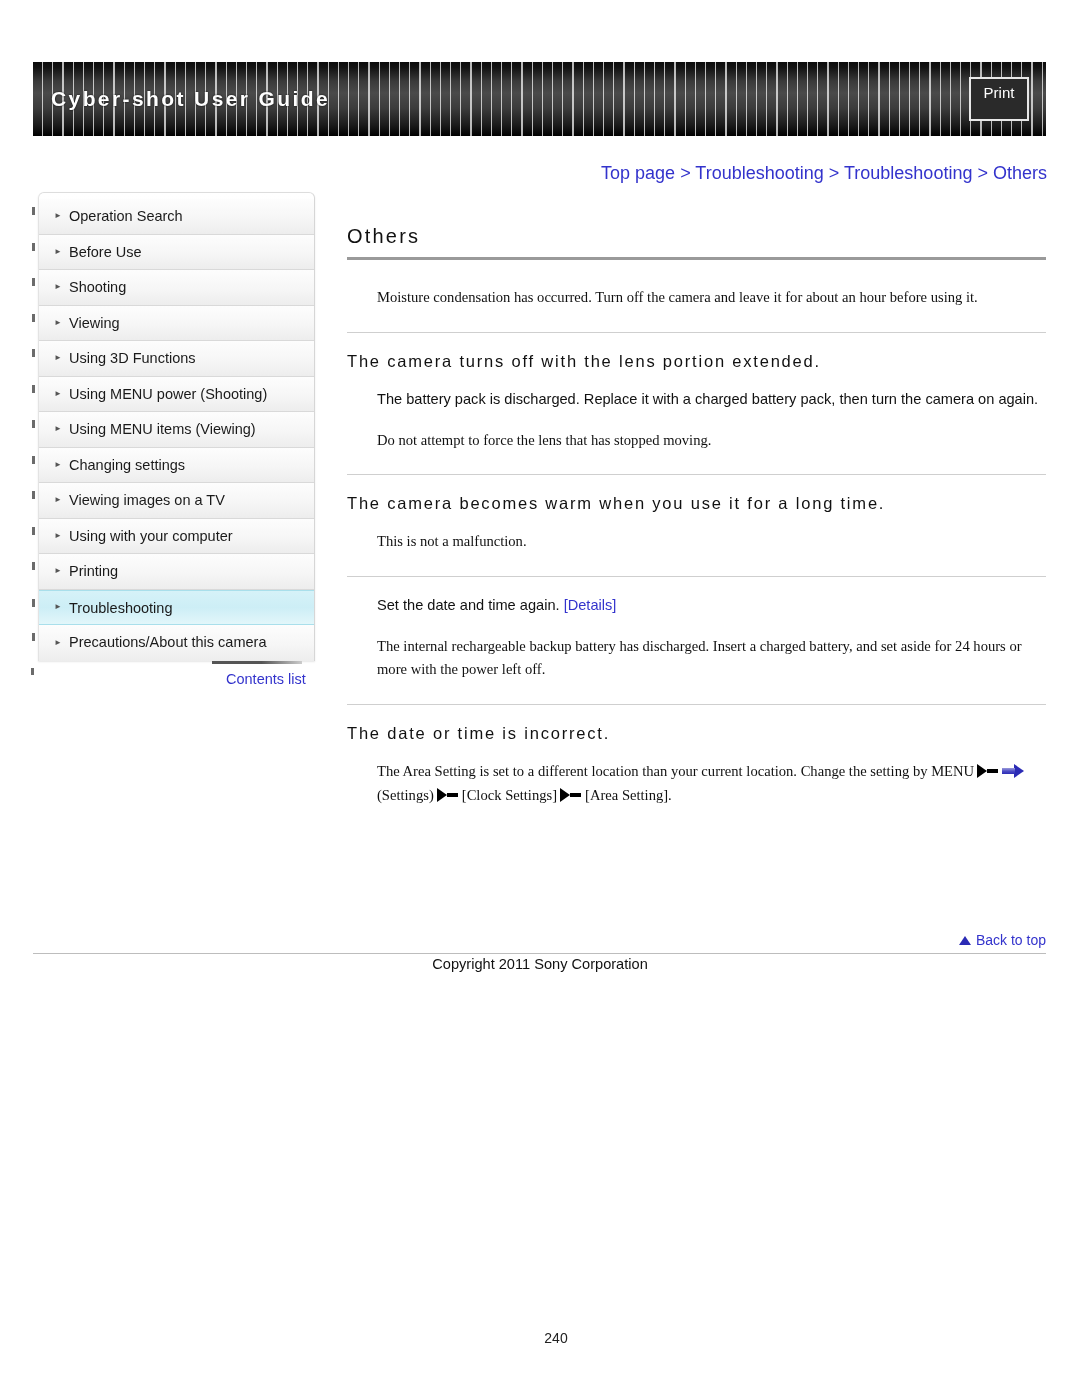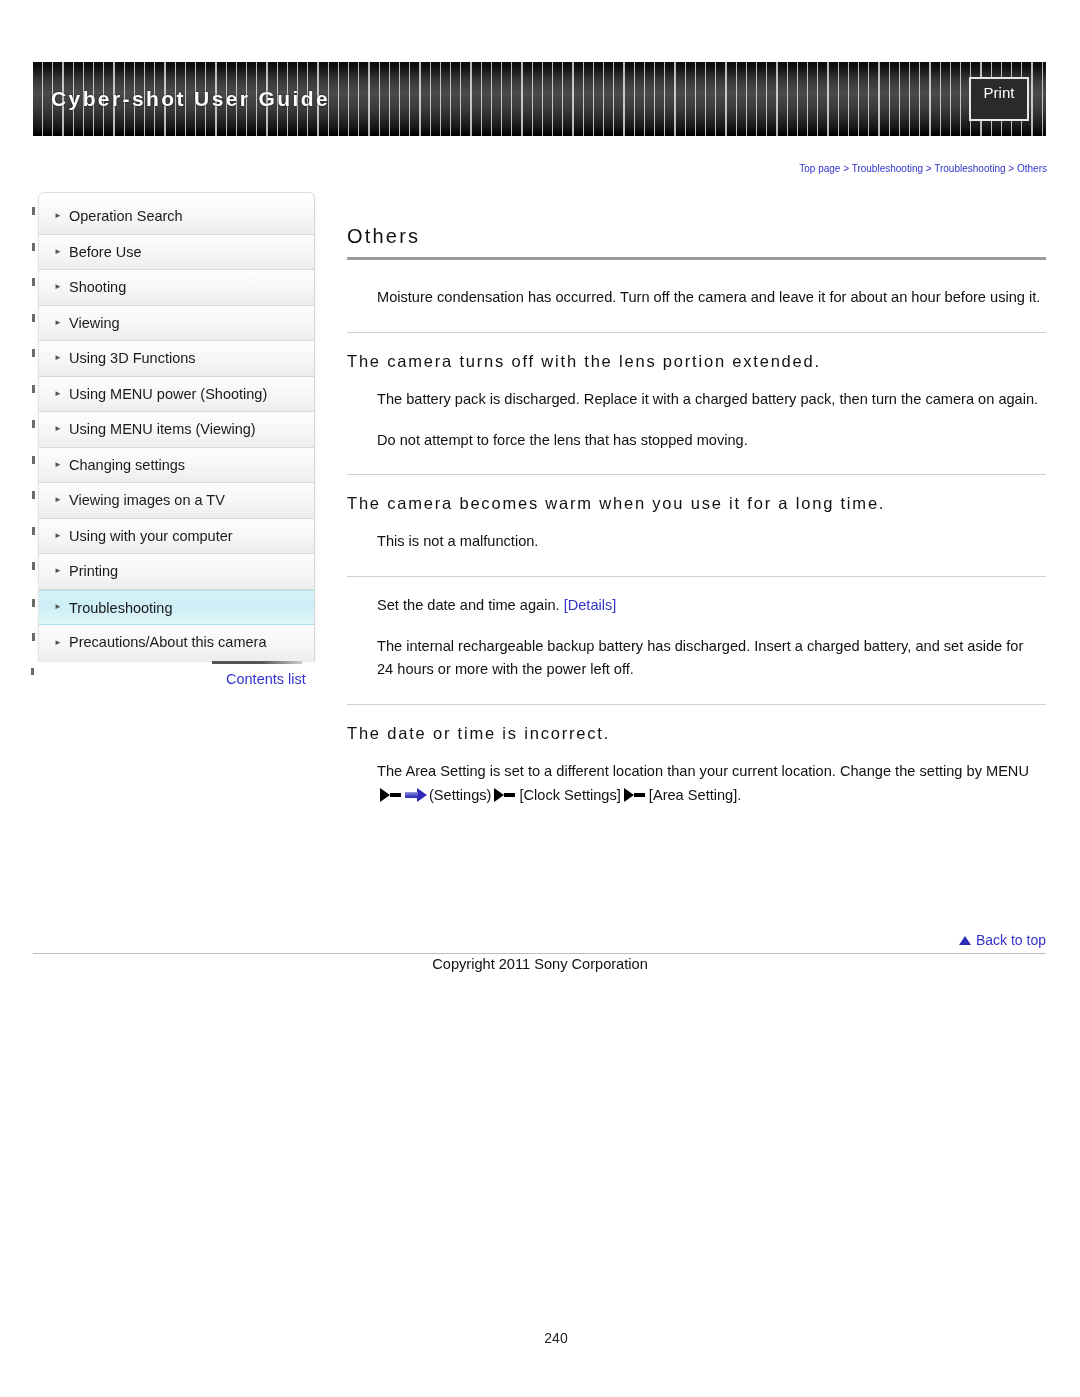--- a/index.html
+++ b/index.html
@@ -66,21 +66,21 @@
     text-align: center;
     box-sizing: border-box;
     cursor: pointer;
   }
 
   
   .breadcrumb {
     position: absolute;
     right: 33px;
     top: 163px;
-    font-size: 10px;
+    font-size: 18px;
     color: #3333cc;
     white-space: nowrap;
   }
   .breadcrumb .sep { color: #3333cc; }
 
   
   .sidebar {
     position: absolute;
     left: 38px;
     top: 192px;
@@ -196,21 +196,21 @@
     padding-left: 30px;
     padding-right: 4px;
     padding-bottom: 22px;
   }
   .para {
     font-size: 14.6px;
     line-height: 1.62;
     color: #111111;
     margin: 0 0 17px 0;
   }
-  .para:last-child { margin-bottom: 0; }
+  .para:last-child { margin-bottom: 0; font-family: Liberation Serif, serif; }
   .inline-link {
     color: #3333cc;
     cursor: pointer;
   }
 
   
   .menu-arrow-black {
     display: inline-block;
     position: relative;
     width: 22px;

